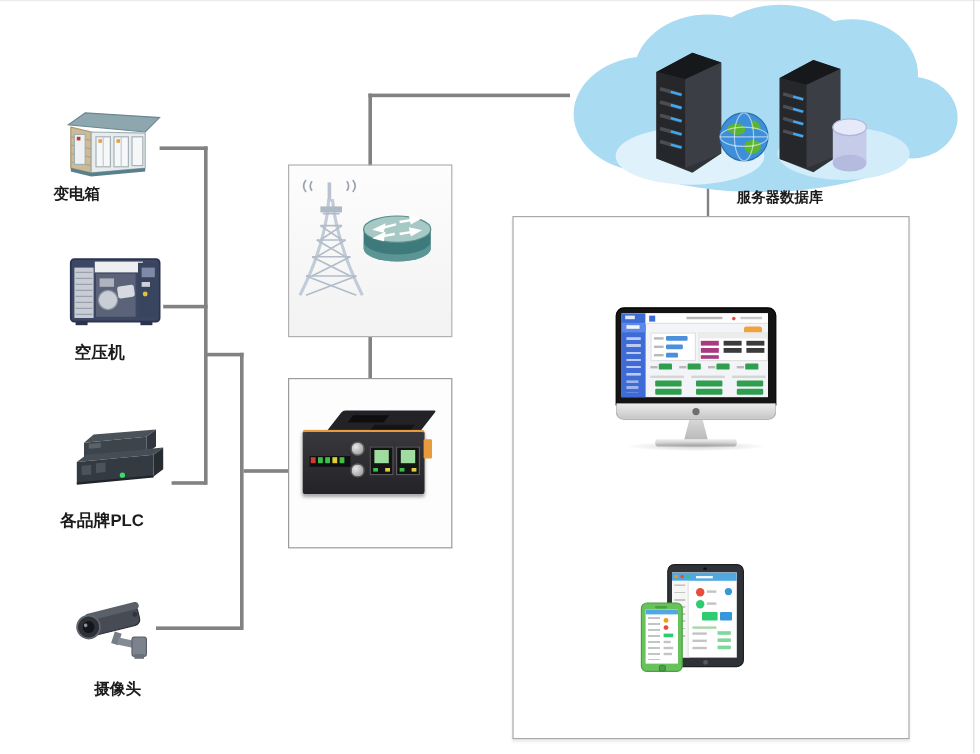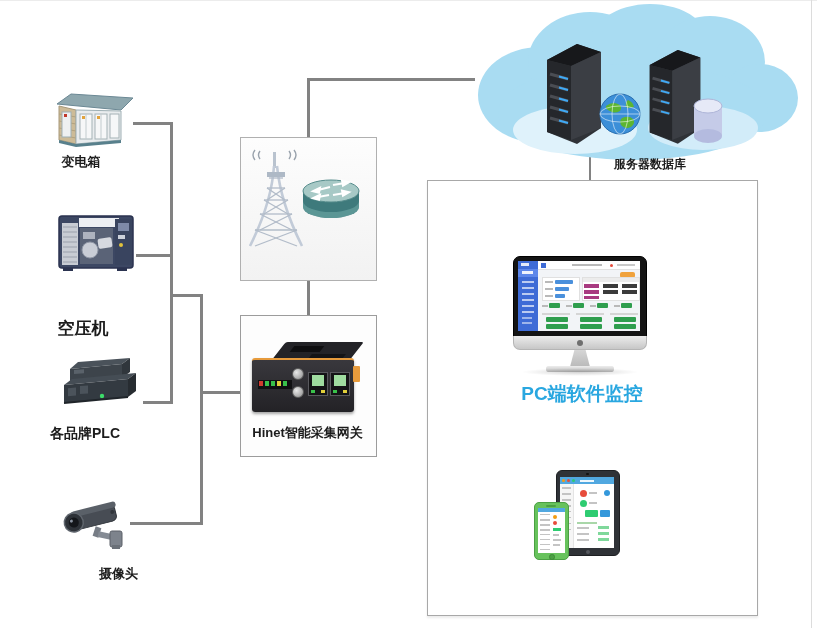--- a/index.html
+++ b/index.html
@@ -197,21 +197,20 @@
       </div>
       <div class="abs" style="left:78px;top:12px;width:18px;height:22px;background:#141416;border:1px solid #59595e;">
         <div style="position:absolute;left:3px;top:2px;width:12px;height:11px;background:#9fdc9f;"></div>
         <div style="position:absolute;left:2px;bottom:2px;width:4px;height:3px;background:#39c14a;"></div>
         <div style="position:absolute;right:2px;bottom:2px;width:4px;height:3px;background:#e0cf3a;"></div>
       </div>
     </div>
     <div class="abs" style="left:101px;top:24px;width:7px;height:16px;background:#e79b3c;border-radius:1px;"></div>
   </div>
 
-  <div class="lbl" style="left:241px;top:424px;width:133px;font-size:13px;">Hinet智能采集网关</div>
 
   <div class="bigbox" style="left:427px;top:180px;width:329px;height:434px;"></div>
 
   <div class="abs" style="left:513px;top:256px;width:134px;height:120px;">
     <div class="imac-bezel" style="left:0;top:0;width:132px;height:80px;"></div>
     <div class="imac-screen" style="left:5px;top:5px;width:122px;height:70px;">
       <div class="mb" style="left:0;top:0;width:20px;height:70px;background:#3e6bd6;">
         <div class="mb" style="left:3px;top:2px;width:8px;height:3px;background:rgba(255,255,255,.85);"></div>
         <div class="mb" style="left:0;top:8px;width:20px;height:8px;background:#5d87ea;"></div>
         <div class="mb" style="left:4px;top:10px;width:11px;height:3px;background:rgba(255,255,255,.9);"></div>
@@ -266,21 +265,20 @@
       </div>
     </div>
     <div class="imac-chin" style="left:0;top:80px;width:132px;height:13px;">
       <div class="dot" style="left:63px;top:3.5px;width:6px;height:6px;background:#6f6f6f;"></div>
     </div>
     <div class="imac-stand" style="left:57px;top:94px;width:20px;height:17px;"></div>
     <div class="imac-base" style="left:33px;top:110px;width:68px;height:6px;"></div>
     <div class="imac-shadow" style="left:8px;top:112px;width:118px;height:8px;"></div>
   </div>
 
-  <div class="lbl cyan" style="left:427px;top:381px;width:310px;font-size:19px;">PC端软件监控</div>
 
   <div class="abs" style="left:534px;top:470px;width:90px;height:90px;">
     <div class="tab-frame" style="left:22px;top:0;width:62px;height:84px;">
       <div class="dot" style="left:29px;top:1.5px;width:2.5px;height:2.5px;background:#111;"></div>
       <div class="tab-screen" style="left:3px;top:6px;width:54px;height:71px;">
         <div class="mb" style="left:0;top:0;width:54px;height:7px;background:#51a8e0;">
           <div class="dot" style="left:2px;top:2px;width:3px;height:3px;background:#f39c12;"></div>
           <div class="dot" style="left:7px;top:2px;width:3px;height:3px;background:#e74c3c;"></div>
           <div class="dot" style="left:12px;top:2px;width:3px;height:3px;background:#2ecc71;"></div>
           <div class="mb" style="left:20px;top:2.5px;width:14px;height:2px;background:rgba(255,255,255,.9);"></div>
@@ -336,21 +334,21 @@
     <polygon points="20,20 65,21 65,50 20,54" fill="#e9ecee" stroke="#9fb0b5" stroke-width="1"></polygon>
     <rect x="24" y="24" width="12" height="25" fill="#f6f7f8" stroke="#a5b2b6" stroke-width="1"></rect>
     <rect x="39" y="24" width="12" height="25" fill="#f6f7f8" stroke="#a5b2b6" stroke-width="1"></rect>
     <rect x="54" y="24" width="9" height="24" fill="#f6f7f8" stroke="#a5b2b6" stroke-width="1"></rect>
     <line x1="30" y1="24" x2="30" y2="49" stroke="#c2cbce" stroke-width="1"></line>
     <line x1="45" y1="24" x2="45" y2="49" stroke="#c2cbce" stroke-width="1"></line>
     <rect x="26" y="26" width="3" height="3" fill="#e2a33c"></rect>
     <rect x="41" y="26" width="3" height="3" fill="#e2a33c"></rect>
     <polygon points="3,50 20,54 65,50 65,53 20,57 3,53" fill="#58808c"></polygon>
   </svg>
-  <div class="lbl" style="left:41px;top:153px;width:80px;font-size:13px;">变电箱</div>
+  <div class="lbl" style="left:24px;top:153px;width:80px;font-size:13px;">变电箱</div>
 
   <svg class="abs" style="left:55px;top:210px;" width="82" height="64" viewBox="0 0 82 64">
     <rect x="4" y="6" width="74" height="52" rx="3" fill="#3c4763" stroke="#2b3350" stroke-width="1.5"></rect>
     <rect x="24" y="8" width="40" height="9" fill="#eceef2"></rect>
     <rect x="7" y="13" width="16" height="42" fill="#c8ccd4"></rect>
     <g stroke="#9aa0ac" stroke-width="1">
       <line x1="8" y1="17" x2="22" y2="17"></line>
         <line x1="8" y1="22" x2="22" y2="22"></line>
       <line x1="8" y1="27" x2="22" y2="27"></line>
         <line x1="8" y1="32" x2="22" y2="32"></line>
@@ -363,21 +361,21 @@
     <circle cx="35" cy="40" r="8" fill="#c9cdd6" stroke="#8f96a5"></circle>
     <rect x="43" y="28" width="14" height="10" rx="2" fill="#d6d9e0" transform="rotate(-8 50 33)"></rect>
     <rect x="28" y="22" width="12" height="7" fill="#aeb3bf"></rect>
     <rect x="60" y="9" width="17" height="46" fill="#39445f"></rect>
     <rect x="63" y="13" width="11" height="8" fill="#7e8aa8"></rect>
     <rect x="63" y="25" width="7" height="4" fill="#cdd2db"></rect>
     <circle cx="66" cy="35" r="2" fill="#e2c23c"></circle>
     <rect x="8" y="58" width="10" height="3" fill="#2b3350"></rect>
     <rect x="62" y="58" width="10" height="3" fill="#2b3350"></rect>
   </svg>
-  <div class="lbl" style="left:43px;top:285px;width:80px;font-size:17px;margin-top:32px;">空压机</div>
+  <div class="lbl" style="left:43px;top:285px;width:80px;font-size:14px;">空压机</div>
 
   <svg class="abs" style="left:58px;top:353px;" width="80" height="62" viewBox="0 0 80 62">
     <polygon points="12,16 20,9 72,5 64,11" fill="#4a525a"></polygon>
     <polygon points="64,11 72,5 72,19 64,25" fill="#30363c"></polygon>
     <polygon points="12,16 64,11 64,25 12,30" fill="#3d444b"></polygon>
     <rect x="16" y="18" width="10" height="4" fill="#5a626a" transform="skewY(-4)"></rect>
     <polygon points="6,32 14,26 78,20 70,26" fill="#454d55"></polygon>
     <polygon points="70,26 78,20 78,38 70,44" fill="#272c31"></polygon>
     <polygon points="6,32 70,26 70,44 6,50" fill="#333a41"></polygon>
     <g fill="#4b535b">
@@ -396,15 +394,15 @@
       <circle cx="15" cy="21" r="9.5" fill="#2e3238" stroke="#60666e" stroke-width="1.5"></circle>
       <circle cx="15" cy="21" r="5" fill="#14161a"></circle>
       <circle cx="13" cy="19" r="1.5" fill="#8a93a0"></circle>
       <circle cx="55" cy="20" r="2" fill="#31353b"></circle>
     </g>
     <rect x="36" y="30" width="6" height="10" fill="#777d86" transform="rotate(18 39 35)"></rect>
     <rect x="40" y="36" width="18" height="6" fill="#858b94" transform="rotate(12 49 39)"></rect>
     <rect x="52" y="34" width="12" height="16" rx="2" fill="#7d838c" stroke="#5c6169" stroke-width="1"></rect>
     <rect x="54" y="48" width="8" height="4" fill="#6a7078"></rect>
   </svg>
-  <div class="lbl" style="left:58px;top:565px;width:80px;font-size:13px;text-align:right;">摄像头</div>
+  <div class="lbl" style="left:58px;top:565px;width:80px;font-size:13px;">摄像头</div>
 
 </div>
 
 </body></html>

